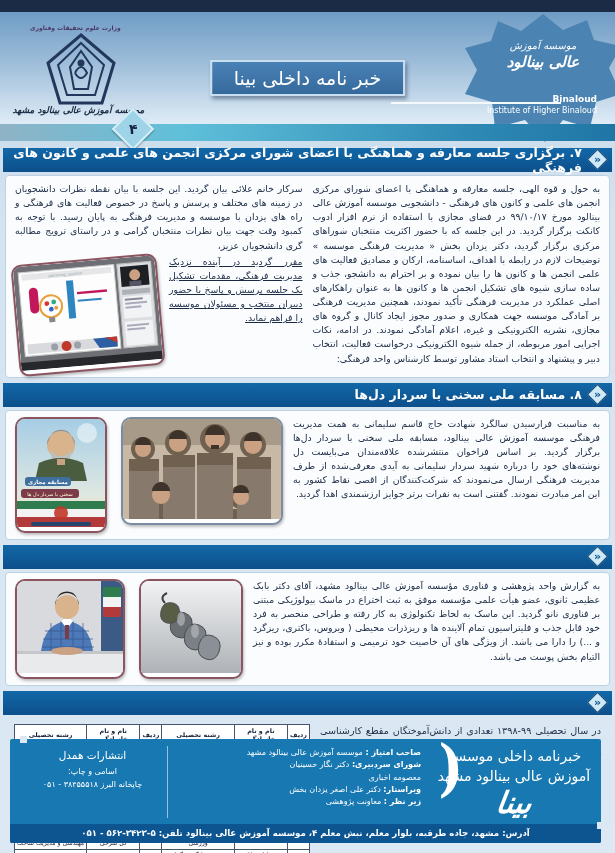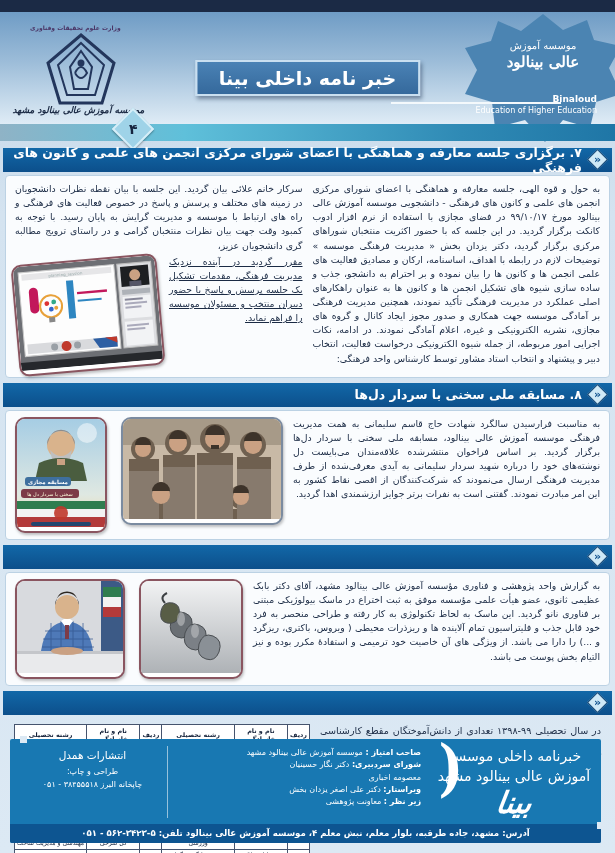--- a/index.html
+++ b/index.html
@@ -15,25 +15,25 @@
   
   .header { position:relative; height:112px;
     background:linear-gradient(180deg,#6f9cc5 0%,#9dbdd9 45%,#dfecf6 100%); }
   .ministry { position:absolute; top:12px; left:30px; font-size:6px; color:#4a3566; font-weight:bold; }
   .emblem { position:absolute; top:21px; left:44px; }
   .logo-caption { position:absolute; top:93px; left:6px; width:145px; text-align:center;
     font-family:"DejaVu Serif", serif; font-style:italic; font-weight:bold; font-size:9px; color:#1c2b45; }
   .title-box { position:absolute; top:48px; left:50%; transform:translateX(-50%);
     background:linear-gradient(180deg,#4a82b5,#35699c); border:2px solid #c9dff0;
     box-shadow:2px 3px 4px rgba(20,40,70,.45);
-    color:#fff; font-size:19px; font-weight:bold; padding:5px 22px; white-space:nowrap; }
+    color:#fff; font-size:19px; font-weight:normal; padding:5px 22px; white-space:nowrap; }
   .blob-wrap { position:absolute; top:2px; right:-6px; width:158px; height:132px; }
   .blob-wrap svg { position:absolute; top:0; right:0; }
   .blob-fa { position:absolute; top:26px; right:18px; width:120px; text-align:center; color:#fff;
-    font-family:"DejaVu Serif", serif; line-height:1.25; }
+    font-family:"DejaVu Serif", serif; font-style:italic; line-height:1.25; }
   .blob-fa .l1 { font-size:10px; display:block; }
   .blob-fa .l2 { font-size:15px; font-weight:bold; display:block; }
   .white-rule { position:absolute; top:88px; right:60px; width:170px; height:2px; background:#f4f9fc; }
   .blob-en { position:absolute; top:80px; right:24px; width:150px; text-align:right; color:#fff; line-height:1.3; }
   .blob-en .e1 { font-size:9px; font-weight:bold; display:block; }
   .blob-en .e2 { font-size:8px; display:block; }
 
   
   .band { position:relative; height:17px;
     background:linear-gradient(90deg,#8fb3c6 0%,#5fc0da 30%,#2f8ab5 75%,#1f76a6 100%); }
@@ -124,21 +124,21 @@
       <svg width="158" height="132" viewBox="0 0 158 132">
         <polygon fill="#4b84b2" points="80,0 100,16 124,6 131,26 158,32 146,54 158,80 133,88 127,114 100,106 82,128 62,106 32,114 29,88 2,80 14,56 2,34 28,27 35,7 58,17"></polygon>
       </svg>
       <div class="blob-fa">
         <span class="l1">موسسه آموزش</span>
         <span class="l2">عالی بینالود</span>
       </div>
       <div class="white-rule"></div>
       <div class="blob-en">
         <span class="e1">Binaloud</span>
-        <span class="e2">Education of Higher Education</span>
+        <span class="e2">Institute of Higher Binaloud</span>
       </div>
     </div>
   </div>
 
   <div class="band">
     <div class="page-diamond">
       <span>۴</span>
     </div>
   </div>
 
@@ -147,21 +147,21 @@
     <div class="sec-title center">
       <span class="d-icon">
           <span>«</span>
         </span>
       <span>۷. برگزاری جلسه معارفه و هماهنگی با اعضای شورای مرکزی انجمن های علمی و کانون های فرهنگی</span>
     </div>
     <div class="sec-body">
       <div class="cols">
         <div class="col">به حول و قوه الهی، جلسه معارفه و هماهنگی با اعضای شورای مرکزی انجمن های علمی و کانون های فرهنگی - دانشجویی موسسه آموزش عالی بینالود مورخ ۹۹/۱۰/۱۷ در فضای مجازی با استفاده از نرم افزار ادوب کانکت برگزار گردید. در این جلسه که با حضور اکثریت منتخبان شوراهای مرکزی برگزار گردید، دکتر یزدان بخش « مدیریت فرهنگی موسسه » توضیحات لازم در رابطه با اهداف، اساسنامه، ارکان و مصادیق فعالیت های علمی انجمن ها و کانون ها را بیان نموده و بر احترام به دانشجو، جذب و ساده سازی شیوه های تشکیل انجمن ها و کانون ها به عنوان راهکارهای اصلی عملکرد در مدیریت فرهنگی تأکید نمودند، همچنین مدیریت فرهنگی بر آمادگی موسسه جهت همکاری و صدور مجوز ایجاد کانال و گروه های مجازی، نشریه الکترونیکی و غیره، اعلام آمادگی نمودند. در ادامه، نکات اجرایی امور مربوطه، از جمله شیوه الکترونیکی درخواست فعالیت، انتخاب دبیر و پیشنهاد و انتخاب استاد مشاور توسط کارشناس واحد فرهنگی:</div>
         <div class="col">
-          <div>سرکار خانم علائی بیان گردید. این جلسه با بیان نقطه نظرات دانشجویان در زمینه های مختلف و پرسش و پاسخ در خصوص فعالیت های فرهنگی و راه های ارتباط با موسسه و مدیریت گرایش به پایان رسید. با توجه به کمبود وقت جهت بیان نظرات منتخبان گرامی و در راستای ترویج مطالبه گری دانشجویان عزیز،</div>
+          <div>سرکار خانم علائی بیان گردید. این جلسه با بیان نقطه نظرات دانشجویان در زمینه های مختلف و پرسش و پاسخ در خصوص فعالیت های فرهنگی و راه های یزدان با موسسه و مدیریت فرهنگی به پایان رسید. با توجه به کمبود وقت جهت بیان نظرات منتخبان گرامی و در راستای ترویج مطالبه گری دانشجویان عزیز،</div>
           <div class="s7-left-bottom">
             <div style="flex:1;">مقرر گردید در آینده نزدیک مدیریت فرهنگی، مقدمات تشکیل یک جلسه پرسش و پاسخ با حضور دبیران منتخب و مسئولان موسسه را فراهم نماید.</div>
             <div class="conf-wrap img-frame">
               <svg width="142" height="104" viewBox="0 0 142 104">
                 <rect width="142" height="104" fill="#6d6f74"></rect>
                 <rect x="0" y="96" width="142" height="8" fill="#26282c"></rect>
                 <rect x="5" y="6" width="96" height="84" fill="#fdfdfd" stroke="#c9c9c9"></rect>
                 <rect x="8" y="8" width="90" height="6" fill="#e6e6e8"></rect>
                 <text x="52" y="13" font-size="4" fill="#9aa" text-anchor="middle">planning_session</text>
                 <rect x="14" y="22" width="9" height="26" rx="4.5" fill="#c2185b"></rect>
@@ -420,20 +420,20 @@
       </div>
       <div class="f-center">
         <div><span class="lbl">صاحب امتیاز :</span> <span>موسسه آموزش عالی بینالود مشهد</span></div>
         <div><span class="lbl">شورای سردبیری:</span> <span>دکتر نگار حسینیان</span></div>
         <div><span class="lbl"></span> <span>معصومه اخباری</span></div>
         <div><span class="lbl">ویراستار:</span> <span>دکتر علی اصغر یزدان بخش</span></div>
         <div><span class="lbl">زیر نظر :</span> <span>معاونت پژوهشی</span></div>
       </div>
       <div class="f-left">
         <div class="press">انتشارات همدل</div>
-        <div>طراحی و چاپ:</div>
+        <div>اسامی و چاپ:</div>
         <div>چاپخانه البرز ۳۸۴۵۵۵۱۸ - ۰۵۱</div>
       </div>
     </div>
     <div class="f-addr">آدرس: مشهد، جاده طرقبه، بلوار معلم، نبش معلم ۴، موسسه آموزش عالی بینالود    تلفن: ۵-۳۴۲۳-۵۶۲ - ۰۵۱</div>
   </div>
 
 </div>
 
 </body></html>

